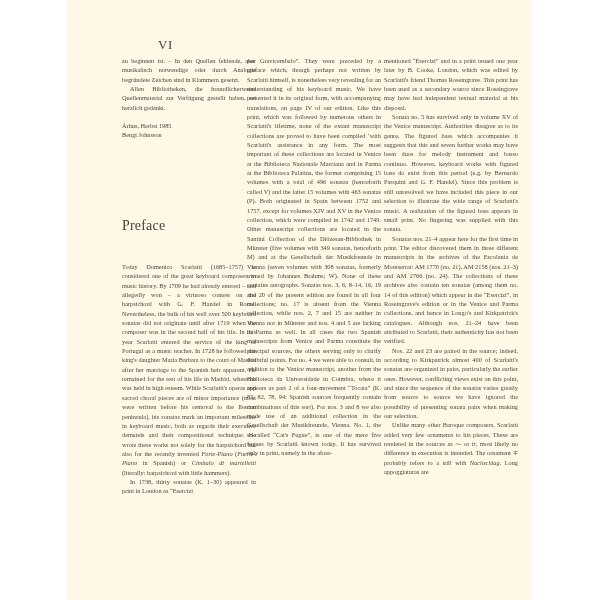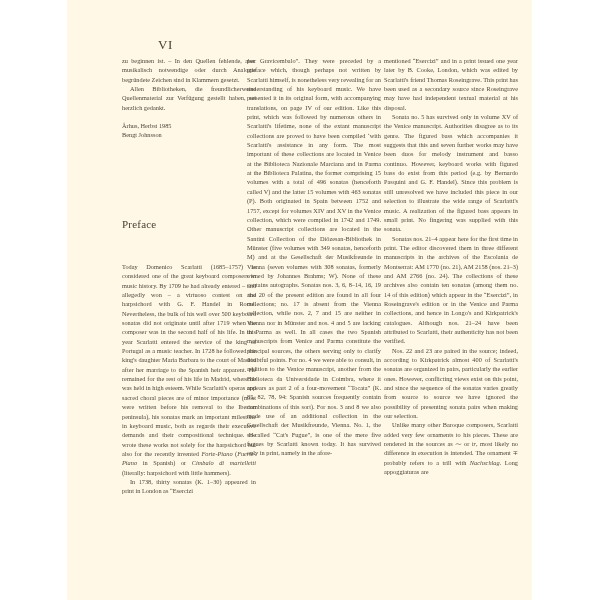--- a/index.html
+++ b/index.html
@@ -21,21 +21,21 @@
       font-size: 6.3px; line-height: 9.35px; color: #4d463b;
       text-align: justify; hyphens: manual;
     }
     .col p { margin: 0; }
     .col p.indent { text-indent: 8px; }
     .col1 { left: 122px; }
     .col2 { left: 247px; }
     .col3 { left: 384px; }
     .gap { height: 9px; }
     .heading {
-      position: absolute; left: 122px; top: 218px; font-size: 11px; color: #4a4236;
+      position: absolute; left: 122px; top: 218px; font-size: 14px; color: #4a4236;
       letter-spacing: 0.2px;
     }
     .col1b { position: absolute; left: 122px; top: 262px; width: 134px;
       font-size: 6.3px; line-height: 9.35px; color: #4d463b; text-align: justify; }
     .col1b p { margin: 0; }
     .col1b p.indent { text-indent: 8px; }
     em { font-style: italic; }
   </style>
 </head>
 <body>

